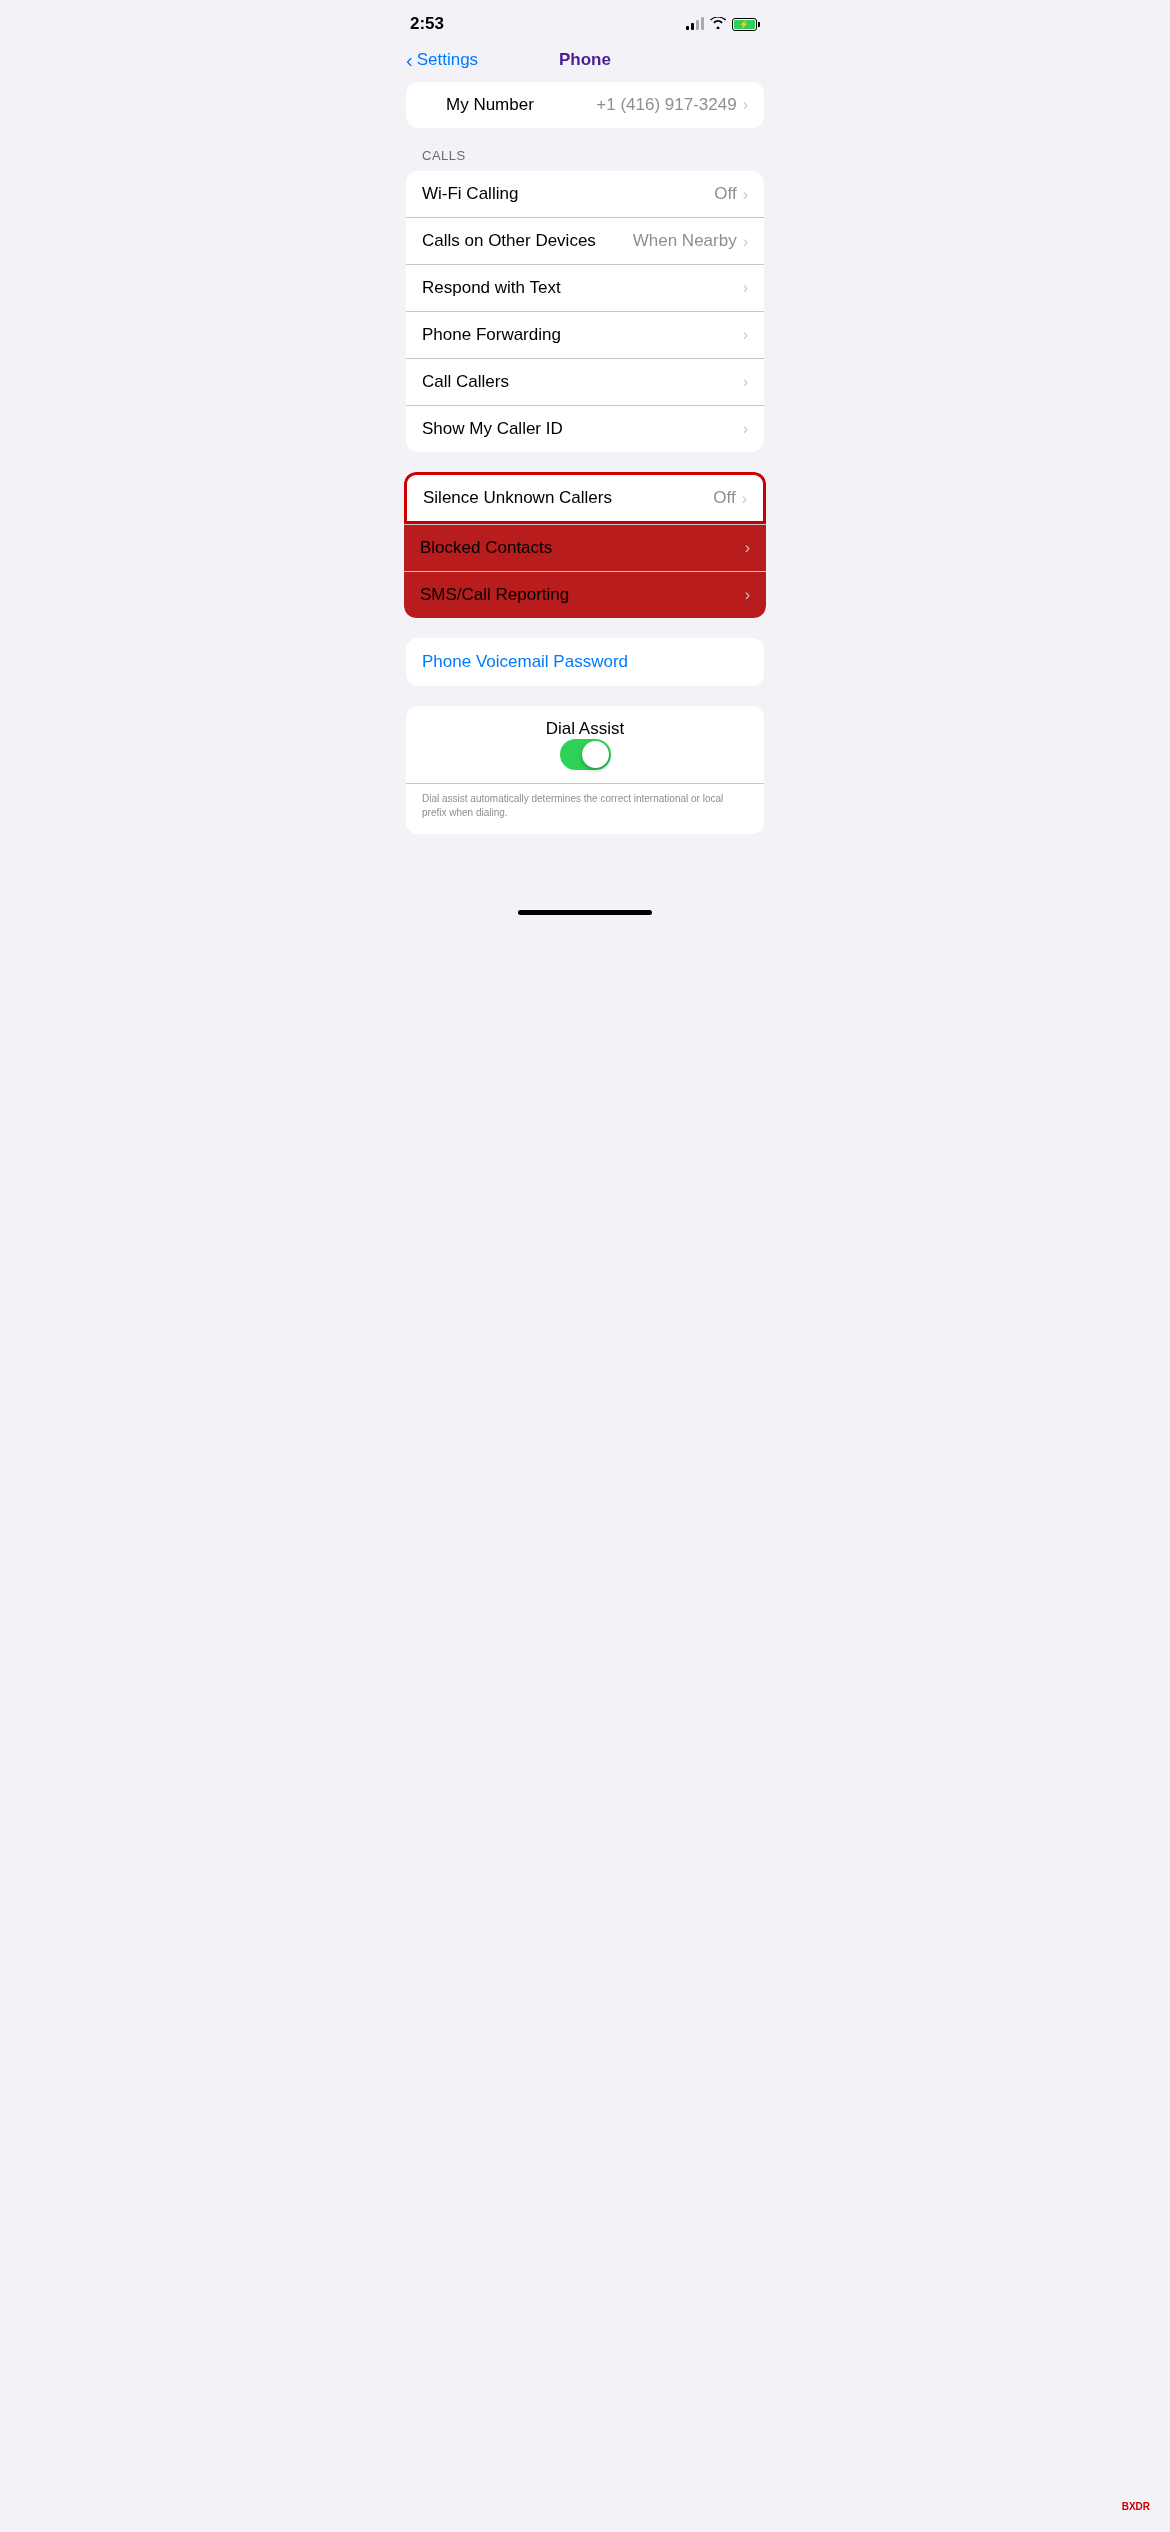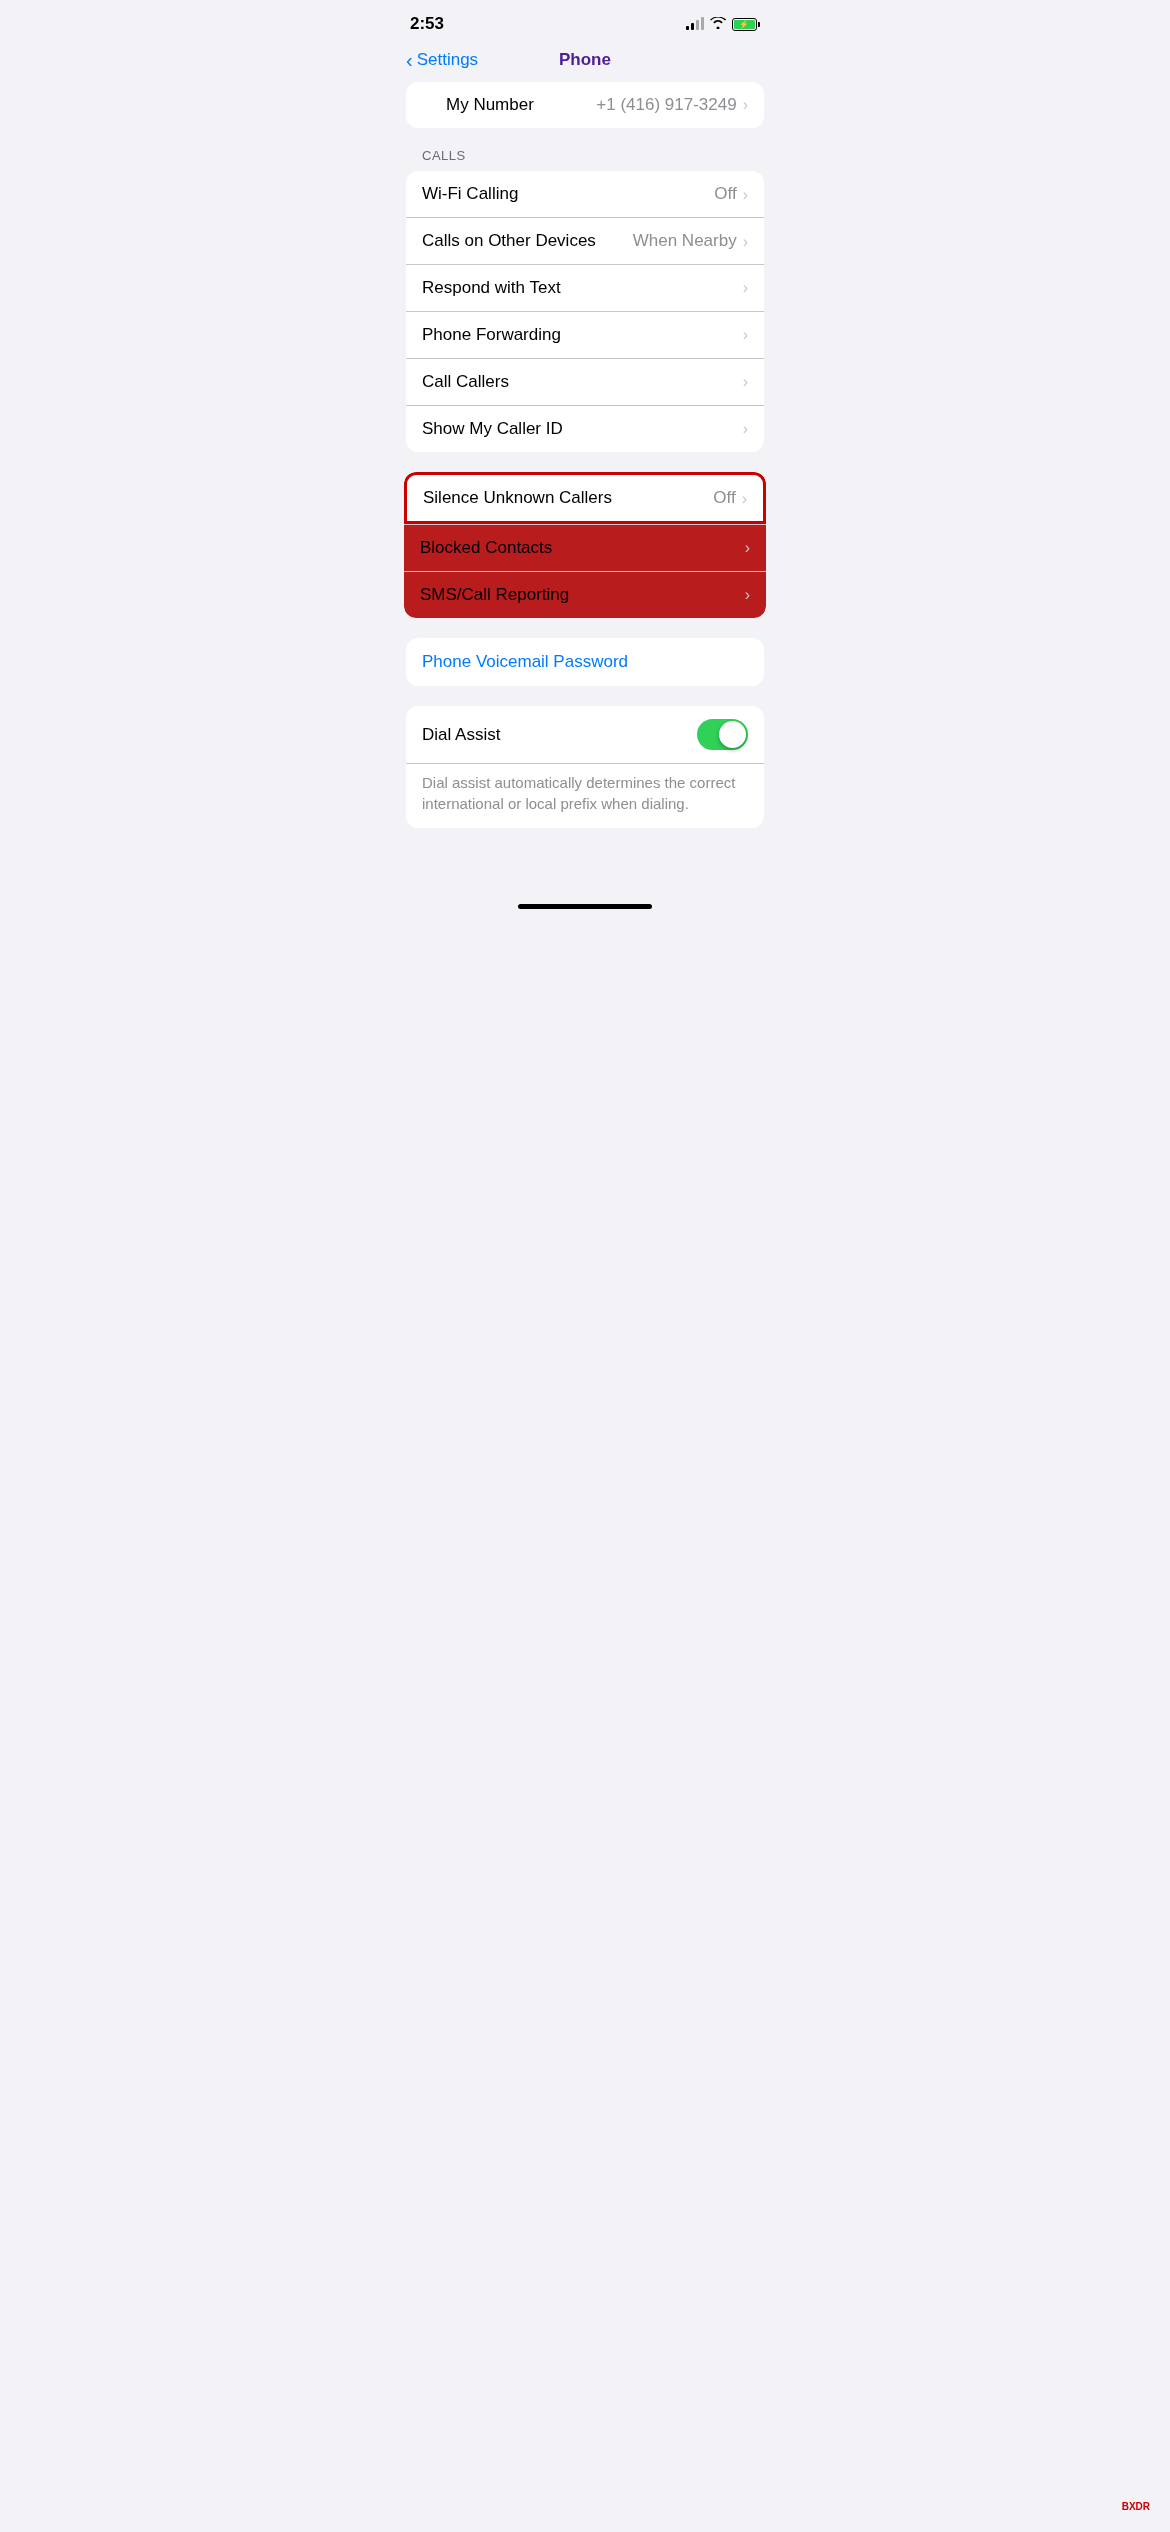--- a/index.html
+++ b/index.html
@@ -241,20 +241,21 @@
       margin: 0 16px 20px 16px;
       overflow: hidden;
     }
 
     .dial-assist-row {
       display: flex;
       justify-content: space-between;
       align-items: center;
       padding: 13px 16px;
       border-bottom: 0.5px solid #c6c6c8;
+      flex-direction: column;
     }
 
     .dial-assist-label {
       font-size: 17px;
       color: #000;
     }
 
     .toggle {
       width: 51px;
       height: 31px;
@@ -270,21 +271,21 @@
       background: #fff;
       border-radius: 50%;
       position: absolute;
       top: 2px;
       right: 2px;
       box-shadow: 0 2px 4px rgba(0,0,0,0.3);
     }
 
     .dial-assist-desc {
       padding: 8px 16px 14px 16px;
-      font-size: 15px;
+      font-size: 10px;
       color: #8e8e93;
       line-height: 1.4;
     }
 
     .home-indicator {
       display: flex;
       justify-content: center;
       padding: 8px 0 8px 0;
       margin-top: 8px;
     }

